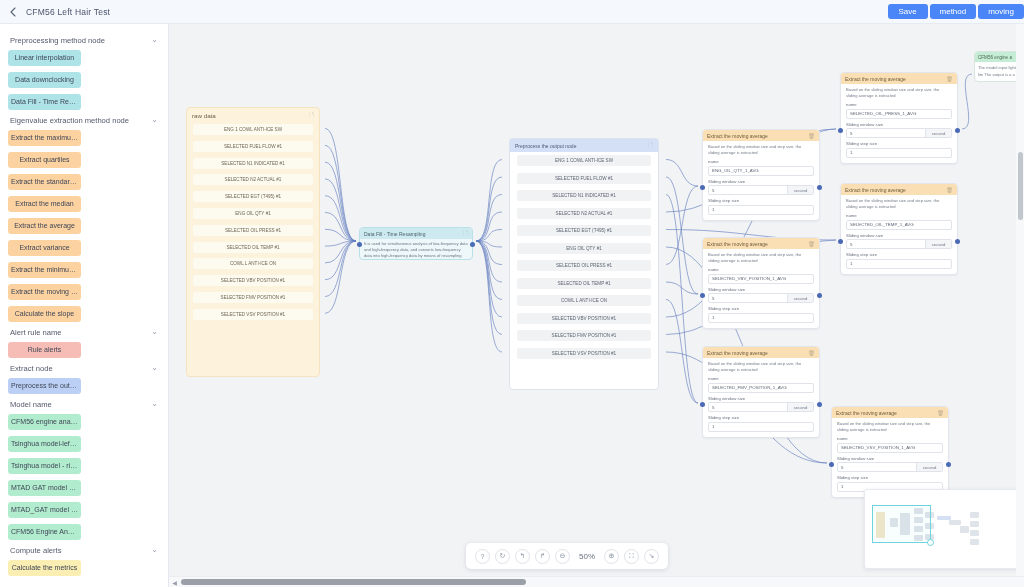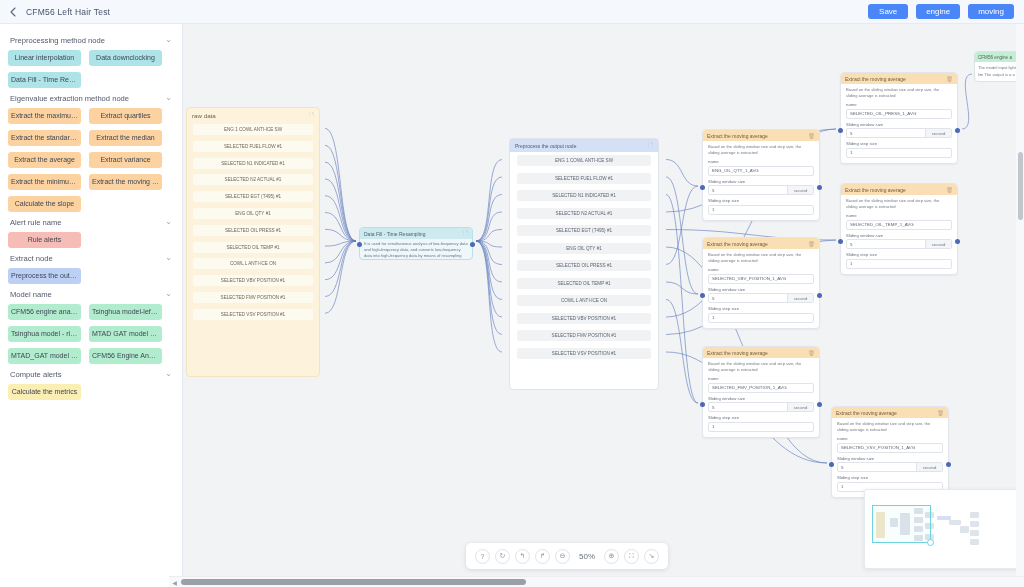--- a/index.html
+++ b/index.html
@@ -24,32 +24,32 @@
   .back-btn {
     width: 26px; height: 24px; display: flex; align-items: center; justify-content: center;
     color: #64748b; cursor: pointer;
   }
   .back-btn svg { display: block; }
   .header-title {
     font-size: 8.5px; color: #49536b; letter-spacing: .2px;
     margin-left: 0; white-space: nowrap;
   }
   .header-actions {
-    margin-left: auto; display: flex; gap: 8px; padding-right: 10px;
+    margin-left: auto; display: flex; gap: 2px; 
   }
   .hbtn {
     background: #4a86f7; color: #fff; border: none; border-radius: 3px;
     font-size: 8px; font-family: "Liberation Sans", sans-serif;
     padding: 0 10px; height: 15px; line-height: 15px; cursor: pointer;
     min-width: 40px; text-align: center;
   }
 
   
   .sidebar {
-    position: absolute; top: 24px; left: 0; width: 183px; bottom: 0;
+    position: absolute; top: 24px; left: 0; width: 169px; bottom: 0;
     background: #ffffff; border-right: 1px solid #e4e8ee;
     padding: 6px 8px 0 8px; overflow: hidden; z-index: 30;
   }
   .group-head {
     display: flex; align-items: center; justify-content: space-between;
     font-size: 7.6px; color: #53596b; padding: 6px 2px 5px 2px;
     cursor: pointer; user-select: none;
   }
   .chev { color: #9aa2b1; font-size: 8px; line-height: 1; transform: translateY(-1px); }
   .chip-grid { display: flex; flex-wrap: wrap; gap: 6px 8px; }
@@ -220,21 +220,21 @@
 
   <div class="header">
     <div class="back-btn">
       <svg width="8" height="10" viewBox="0 0 8 10">
         <path d="M6 1 L2 5 L6 9" fill="none" stroke="#5b6577" stroke-width="1.1" stroke-linecap="round" stroke-linejoin="round"></path>
       </svg>
     </div>
     <div class="header-title">CFM56 Left Hair Test</div>
     <div class="header-actions">
       <button class="hbtn">Save</button>
-      <button class="hbtn">engine</button>
+      <button class="hbtn">method</button>
       <button class="hbtn">moving</button>
     </div>
   </div>
 
   <div class="sidebar">
 
     <div class="group-head">
       <span>Preprocessing method node</span>
       <span class="chev">⌄</span>
     </div>

